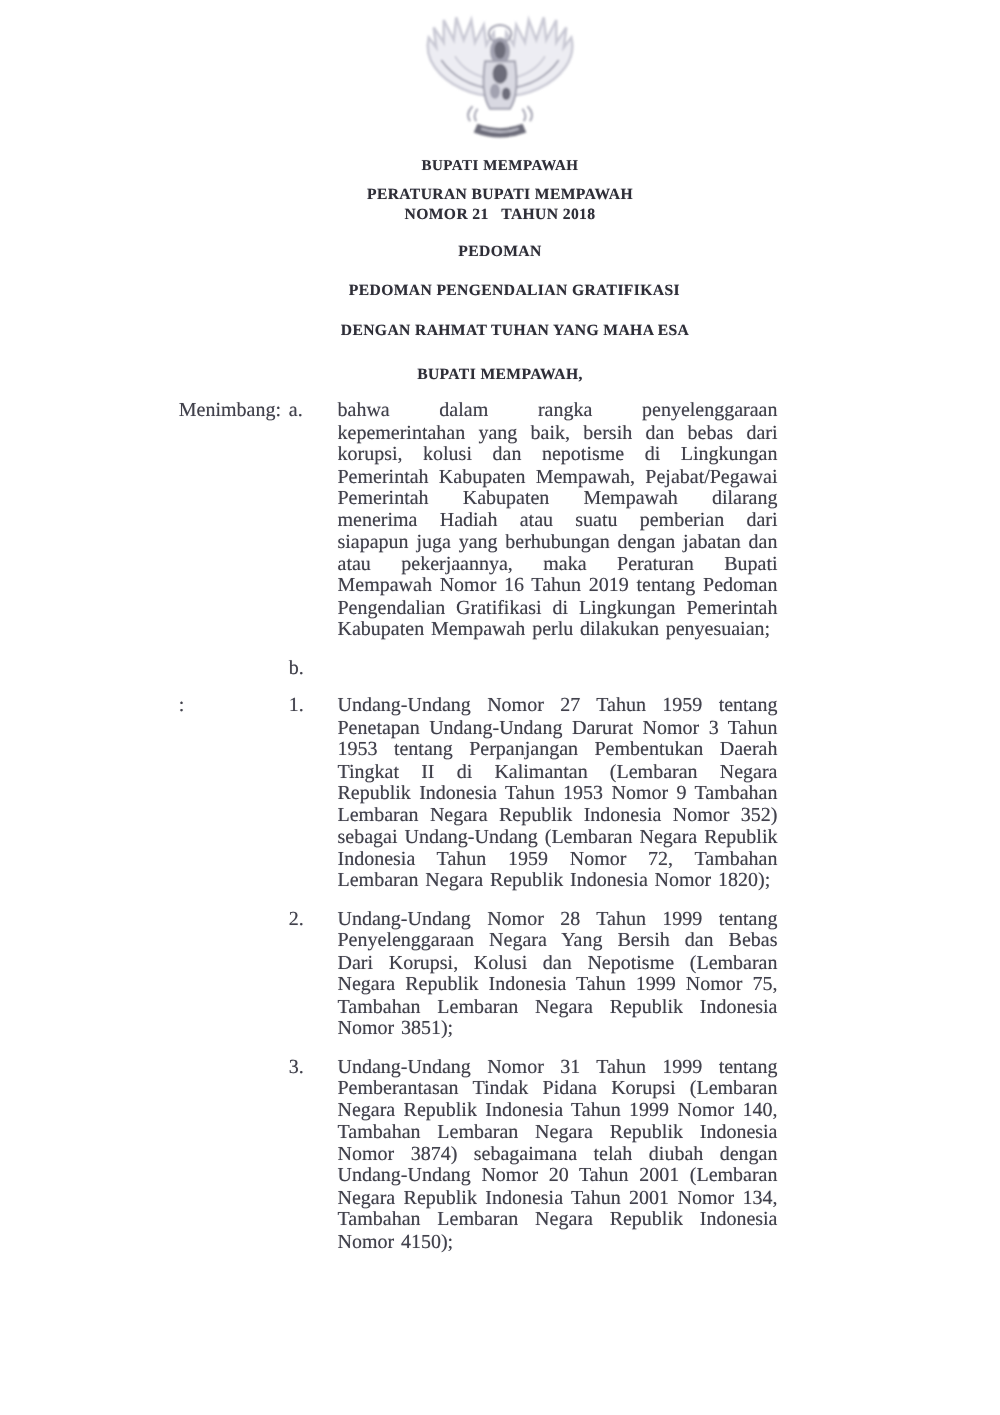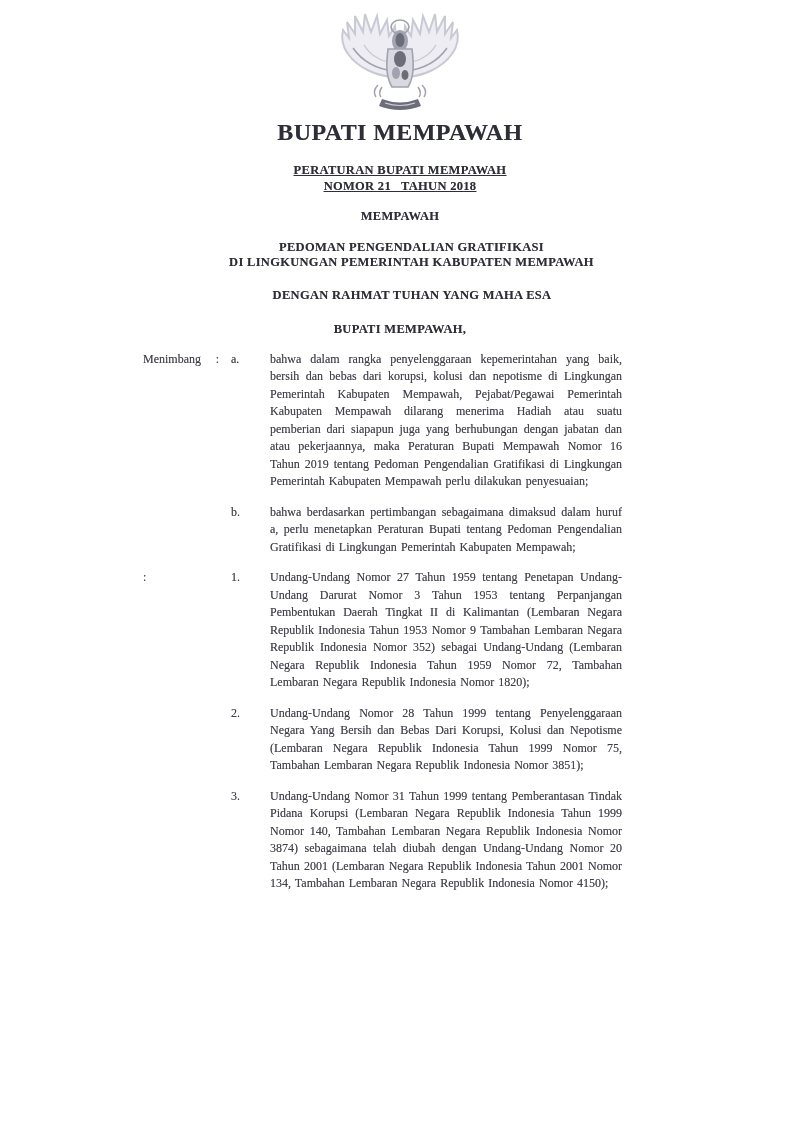--- a/index.html
+++ b/index.html
@@ -10,36 +10,36 @@
   .page {
     position:relative; width:800px; height:1132px; overflow:hidden;
     background:var(--paper,#ffffff);
     color:var(--ink,#41414b);
     text-shadow:0 0 0.6px rgba(70,70,85,0.55);
   }
   .center { text-align:center; }
   .emblem { width:124px; height:108px; margin:5px auto 0; }
   .emblem svg { display:block; width:100%; height:100%; }
   .big-title {
-    margin-top:7px; font-size:24px; font-weight:bold; line-height:25px;
+    margin-top:7px; font-size:12px; font-weight:bold; line-height:25px;
     letter-spacing:0.4px; color:var(--ink-strong,#2e2e37);
   }
   .sub {
     font-size:12.5px; font-weight:bold; line-height:15.5px;
     letter-spacing:0.3px; color:var(--ink-strong,#2e2e37);
   }
-  .reg-block   { margin-top:18px;text-decoration:underline; }
+  .reg-block   { margin-top:3px; }
   .tentang     { margin-top:15px; }
   .subject     { margin-top:15px;margin-left:23px; }
   .invocation  { margin-top:17px;padding-left:24px; }
   .issuer      { margin-top:19px; }
   .prewrap { white-space:pre-wrap; }
   .sections {
     margin:13px 12px 0 143px; width:479px;
-    font-size:12px; line-height:17.5px;
+    font-size:16px; line-height:17.5px;
   }
   .row { display:grid; grid-template-columns:88px 39px 1fr; margin-bottom:13px; }
   .row .label { display:flex; justify-content:space-between; padding-right:12px; }
   .row .marker { text-align:left; }
   .row .text { text-align:justify; word-spacing:0.09em; }
 </style>
 </head>
 <body>
 
 <div class="page">
@@ -83,46 +83,44 @@
 
   <div class="center big-title">
     <div>BUPATI MEMPAWAH</div>
   </div>
 
   <div class="center sub reg-block">
     <div>PERATURAN BUPATI MEMPAWAH</div>
     <div class="prewrap">NOMOR 21   TAHUN 2018</div>
   </div>
 
-  <div class="center sub tentang">MEMPAWAH</div>
+  <div class="center sub tentang">PEDOMAN</div>
 
   <div class="center sub subject">
     <div>PEDOMAN PENGENDALIAN GRATIFIKASI</div>
-    <div>DI LINGKUNGAN PEMERINTAH KABUPATEN MEMPAWAH</div>
   </div>
 
   <div class="center sub invocation">DENGAN RAHMAT TUHAN YANG MAHA ESA</div>
 
   <div class="center sub issuer">BUPATI MEMPAWAH,</div>
 
   <div class="sections">
 
     <div class="row">
       <div class="label">
         <span>Menimbang</span>
         <span>:</span>
       </div>
       <div class="marker">a.</div>
       <div class="text">bahwa dalam rangka penyelenggaraan kepemerintahan yang baik, bersih dan bebas dari korupsi, kolusi dan nepotisme di Lingkungan Pemerintah Kabupaten Mempawah, Pejabat/Pegawai Pemerintah Kabupaten Mempawah dilarang menerima Hadiah atau suatu pemberian dari siapapun juga yang berhubungan dengan jabatan dan atau pekerjaannya, maka Peraturan Bupati Mempawah Nomor 16 Tahun 2019 tentang Pedoman Pengendalian Gratifikasi di Lingkungan Pemerintah Kabupaten Mempawah perlu dilakukan penyesuaian;</div>
     </div>
 
     <div class="row">
       <div class="label"></div>
       <div class="marker">b.</div>
-      <div class="text">bahwa berdasarkan pertimbangan sebagaimana dimaksud dalam huruf a, perlu menetapkan Peraturan Bupati tentang Pedoman Pengendalian Gratifikasi di Lingkungan Pemerintah Kabupaten Mempawah;</div>
     </div>
 
     <div class="row">
       <div class="label">
         <span>:</span>
       </div>
       <div class="marker">1.</div>
       <div class="text">Undang-Undang Nomor 27 Tahun 1959 tentang Penetapan Undang-Undang Darurat Nomor 3 Tahun 1953 tentang Perpanjangan Pembentukan Daerah Tingkat II di Kalimantan (Lembaran Negara Republik Indonesia Tahun 1953 Nomor 9 Tambahan Lembaran Negara Republik Indonesia Nomor 352) sebagai Undang-Undang (Lembaran Negara Republik Indonesia Tahun 1959 Nomor 72, Tambahan Lembaran Negara Republik Indonesia Nomor 1820);</div>
     </div>
 

